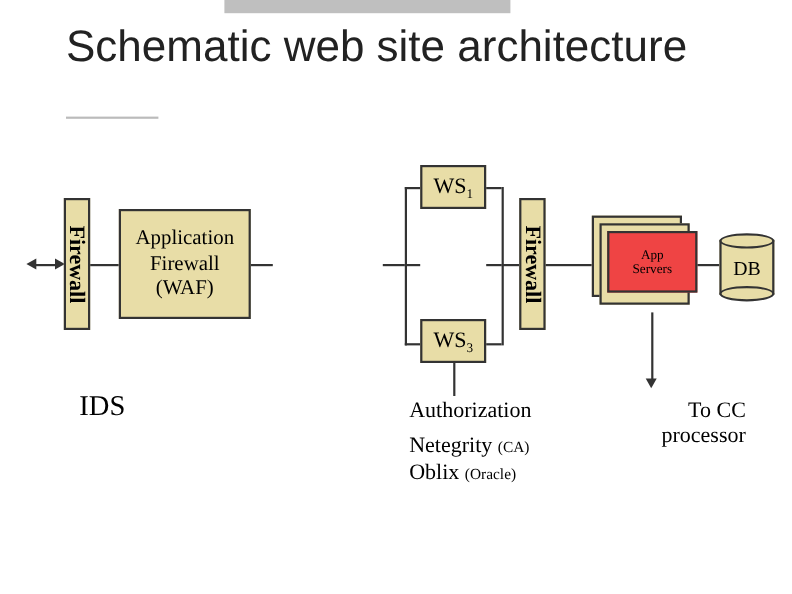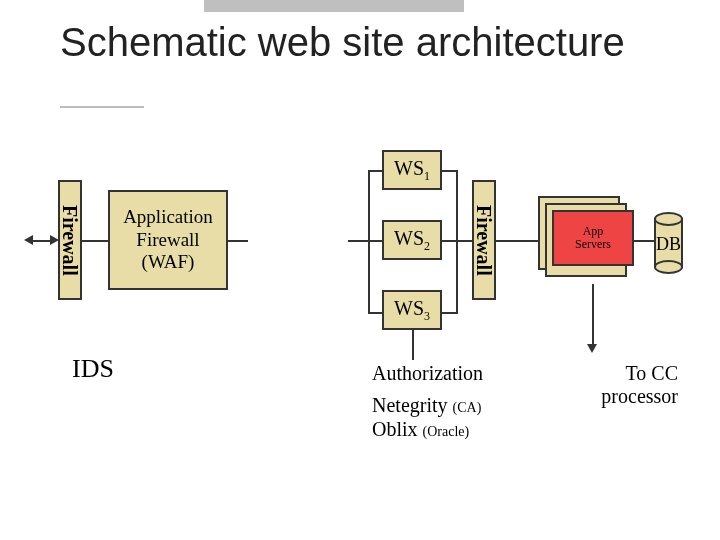--- a/index.html
+++ b/index.html
@@ -96,21 +96,21 @@
     text-align: center;
     font-size: 12px;
     display: flex;
     align-items: center;
     justify-content: center;
     line-height: 1.1;
   }
   
   .db {
     position: absolute;
-    width: 29px; height: 62px;
+    width: 50px; height: 62px;
   }
   .db .body {
     position: absolute;
     left: 0; top: 6px; right: 0; bottom: 6px;
     background: #e8dda7;
     border-left: 2px solid #333;
     border-right: 2px solid #333;
   }
   .db .cap {
     position: absolute;
@@ -202,23 +202,20 @@
 
   <div class="hline" style="left:348px; top:240px; width:20px;"></div>
 
   <div class="ws-brace" style="left:368px; top:170px; height:144px;"></div>
   <div class="hline" style="left:368px; top:170px; width:14px;"></div>
   <div class="hline" style="left:368px; top:240px; width:14px;"></div>
   <div class="hline" style="left:368px; top:312px; width:14px;"></div>
 
   <div class="box ws" style="left:382px; top:150px;">
     <span><span>WS</span><sub>1</sub></span>
-  </div>
-  <div class="box ws" style="left:382px; top:220px;">
-    <span><span>WS</span><sub>2</sub></span>
   </div>
   <div class="box ws" style="left:382px; top:290px;">
     <span><span>WS</span><sub>3</sub></span>
   </div>
 
   <div class="hline" style="left:442px; top:170px; width:14px;"></div>
   <div class="hline" style="left:442px; top:240px; width:14px;"></div>
   <div class="hline" style="left:442px; top:312px; width:14px;"></div>
   <div class="ws-brace" style="left:456px; top:170px; height:144px;"></div>
 

